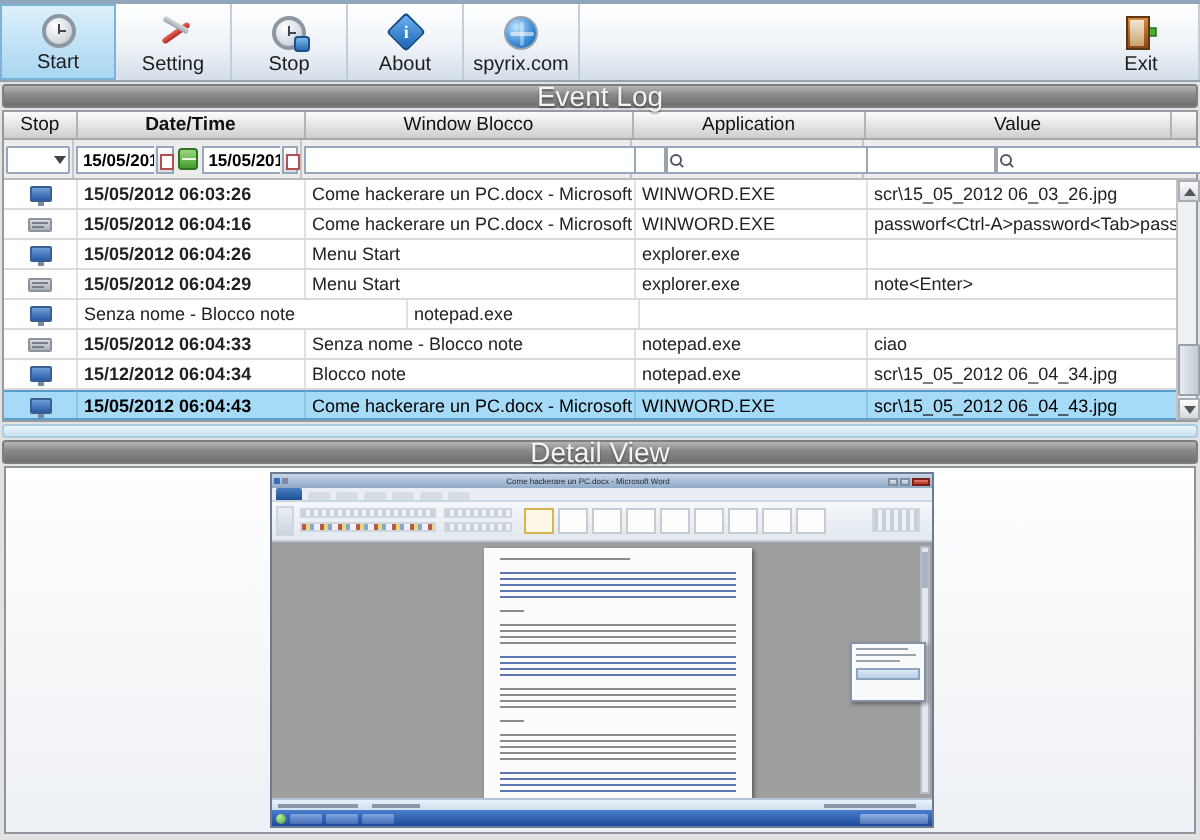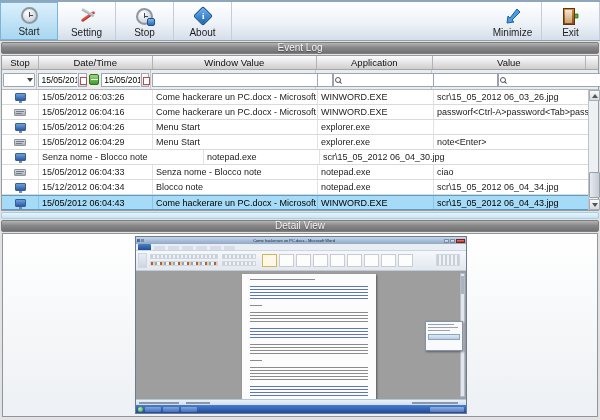--- a/index.html
+++ b/index.html
@@ -78,29 +78,29 @@
   }
   .hideface:before { content:""; position:absolute; left:1px; top:4px; width:15px; height:4px; background:#123; border-radius:2px; }
   .exit-door { width:12px; height:17px; background:linear-gradient(#d88a3c,#8a4a14); border:1px solid #5f3410; position:relative; }
   .exit-door:before { content:""; position:absolute; left:1px; top:1px; width:7px; height:13px; background:linear-gradient(#f3e6d3,#caa26e); }
 
   
   .section-hdr {
     height:12px; margin:1px 1px 0;
     background:linear-gradient(#b5b5b5,#888888 45%,#707070);
     border:1px solid #7e7e7e; border-radius:2px;
-    color:#f4f4f4; text-align:center; font-size:10px; line-height:10px;
+    color:#f4f4f4; text-align:center; font-size:14px; line-height:10px;
     text-shadow:0 1px 1px rgba(0,0,0,.4);
   }
 
   
   .grid { margin:1px 1px 0; border:1px solid #959ba3; background:#fff; }
   .cols { display:flex; }
   .c-event { width:37px; }
-  .c-dt    { width:114px; }
+  .c-dt    { width:114px;font-weight:bold; }
   .c-wt    { width:165px; }
   .c-app   { width:116px; }
   .c-val   { width:154px; }
   .c-sb    { width:12px; }
 
   .hdr-row { height:14px; background:linear-gradient(#fcfcfc,#dcdcdc 70%,#cfcfcf); border-bottom:1px solid #a7a7a7; }
   .hdr-cell {
     border-right:1px solid #b3b3b3; text-align:center;
     font-size:9.5px; line-height:13px; color:#111;
     overflow:hidden; white-space:nowrap;
@@ -228,48 +228,46 @@
     <span>Stop</span>
   </div>
   <div class="tbtn">
     <span class="ticon">
         <span class="diamond">
           <span>i</span>
         </span>
       </span>
     <span>About</span>
   </div>
+  <div class="tbtn">
+    <span class="ticon">
+        <span class="globe"></span>
+      </span>
+    <span>spyrix.com</span>
+  </div>
   <div class="tb-spacer"></div>
-  <div class="tbtn">
-    <span class="ticon">
-      <svg width="18" height="18" viewBox="0 0 18 18">
-          <path d="M13 2 L16 5 L8 13 L10 15 L3 16 L4 9 L6 11 Z" fill="#4a9de0" stroke="#1e5f9c" stroke-width="1"></path>
-        </svg>
-    </span>
-    <span>Minimize</span>
-  </div>
   <div class="tbtn">
     <span class="ticon">
       <span class="exit-door"></span>
       <svg width="10" height="10" viewBox="0 0 10 10" style="margin-left:-6px">
           <path d="M9 3 L4 3 L4 0 L0 5 L4 10 L4 7 L9 7 Z" fill="#4db02e" stroke="#2d7318" stroke-width="0.8"></path>
         </svg>
     </span>
     <span>Exit</span>
   </div>
 </div>
 
 <div class="section-hdr">Event Log</div>
 
 <div class="grid">
 
   <div class="cols hdr-row">
     <div class="hdr-cell c-event">Stop</div>
     <div class="hdr-cell c-dt">Date/Time</div>
-    <div class="hdr-cell c-wt">Window Value</div>
+    <div class="hdr-cell c-wt">Window Blocco</div>
     <div class="hdr-cell c-app">Application</div>
     <div class="hdr-cell c-val">Value</div>
     <div class="hdr-cell c-sb" style="border-right:none"></div>
   </div>
 
   <div class="cols filter-row">
     <div class="filter-cell c-event">
       <div class="combo">
           <span class="caret"></span>
         </div>
@@ -339,21 +337,20 @@
         <div class="cell c-app">explorer.exe</div>
         <div class="cell c-val" style="border-right:none">note&lt;Enter&gt;</div>
       </div>
 
       <div class="cols trow">
         <div class="cell icon-cell c-event">
             <span class="ic-monitor"></span>
           </div>
         <div class="cell c-wt">Senza nome - Blocco note</div>
         <div class="cell c-app">notepad.exe</div>
-        <div class="cell c-val" style="border-right:none">scr\15_05_2012 06_04_30.jpg</div>
       </div>
 
       <div class="cols trow">
         <div class="cell icon-cell c-event">
             <span class="ic-keyboard"></span>
           </div>
         <div class="cell c-dt">15/05/2012 06:04:33</div>
         <div class="cell c-wt">Senza nome - Blocco note</div>
         <div class="cell c-app">notepad.exe</div>
         <div class="cell c-val" style="border-right:none">ciao</div>

